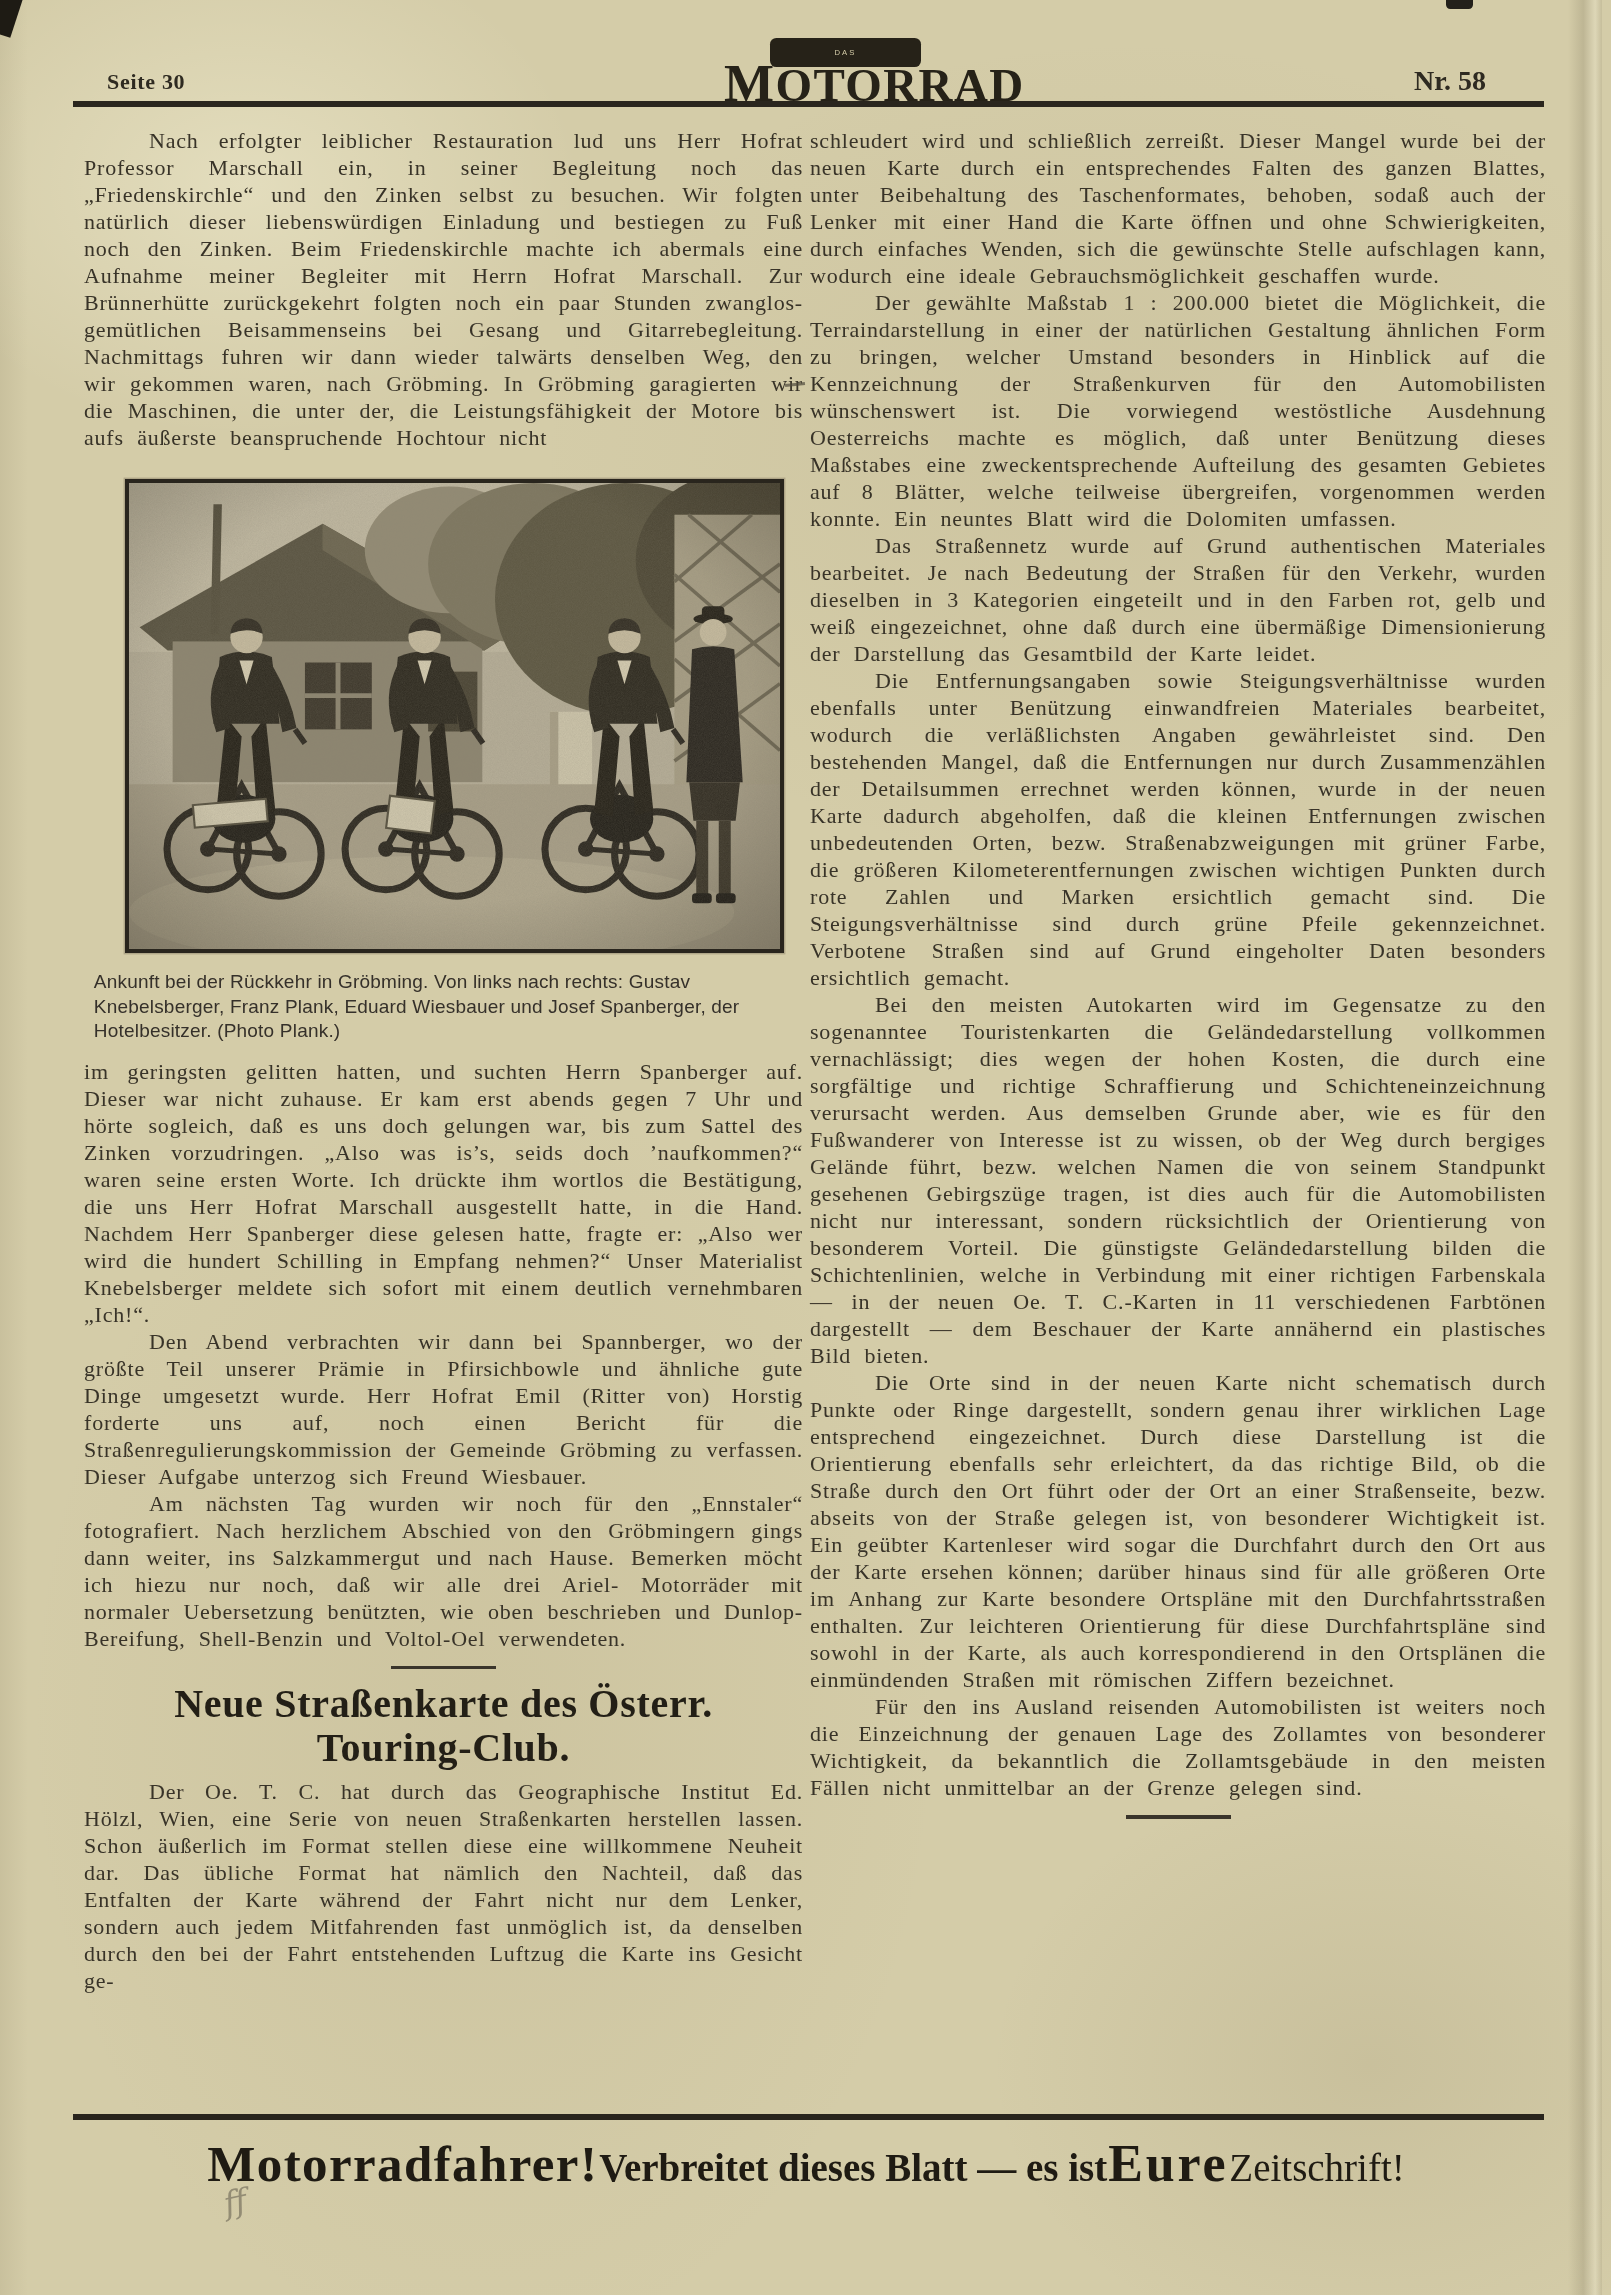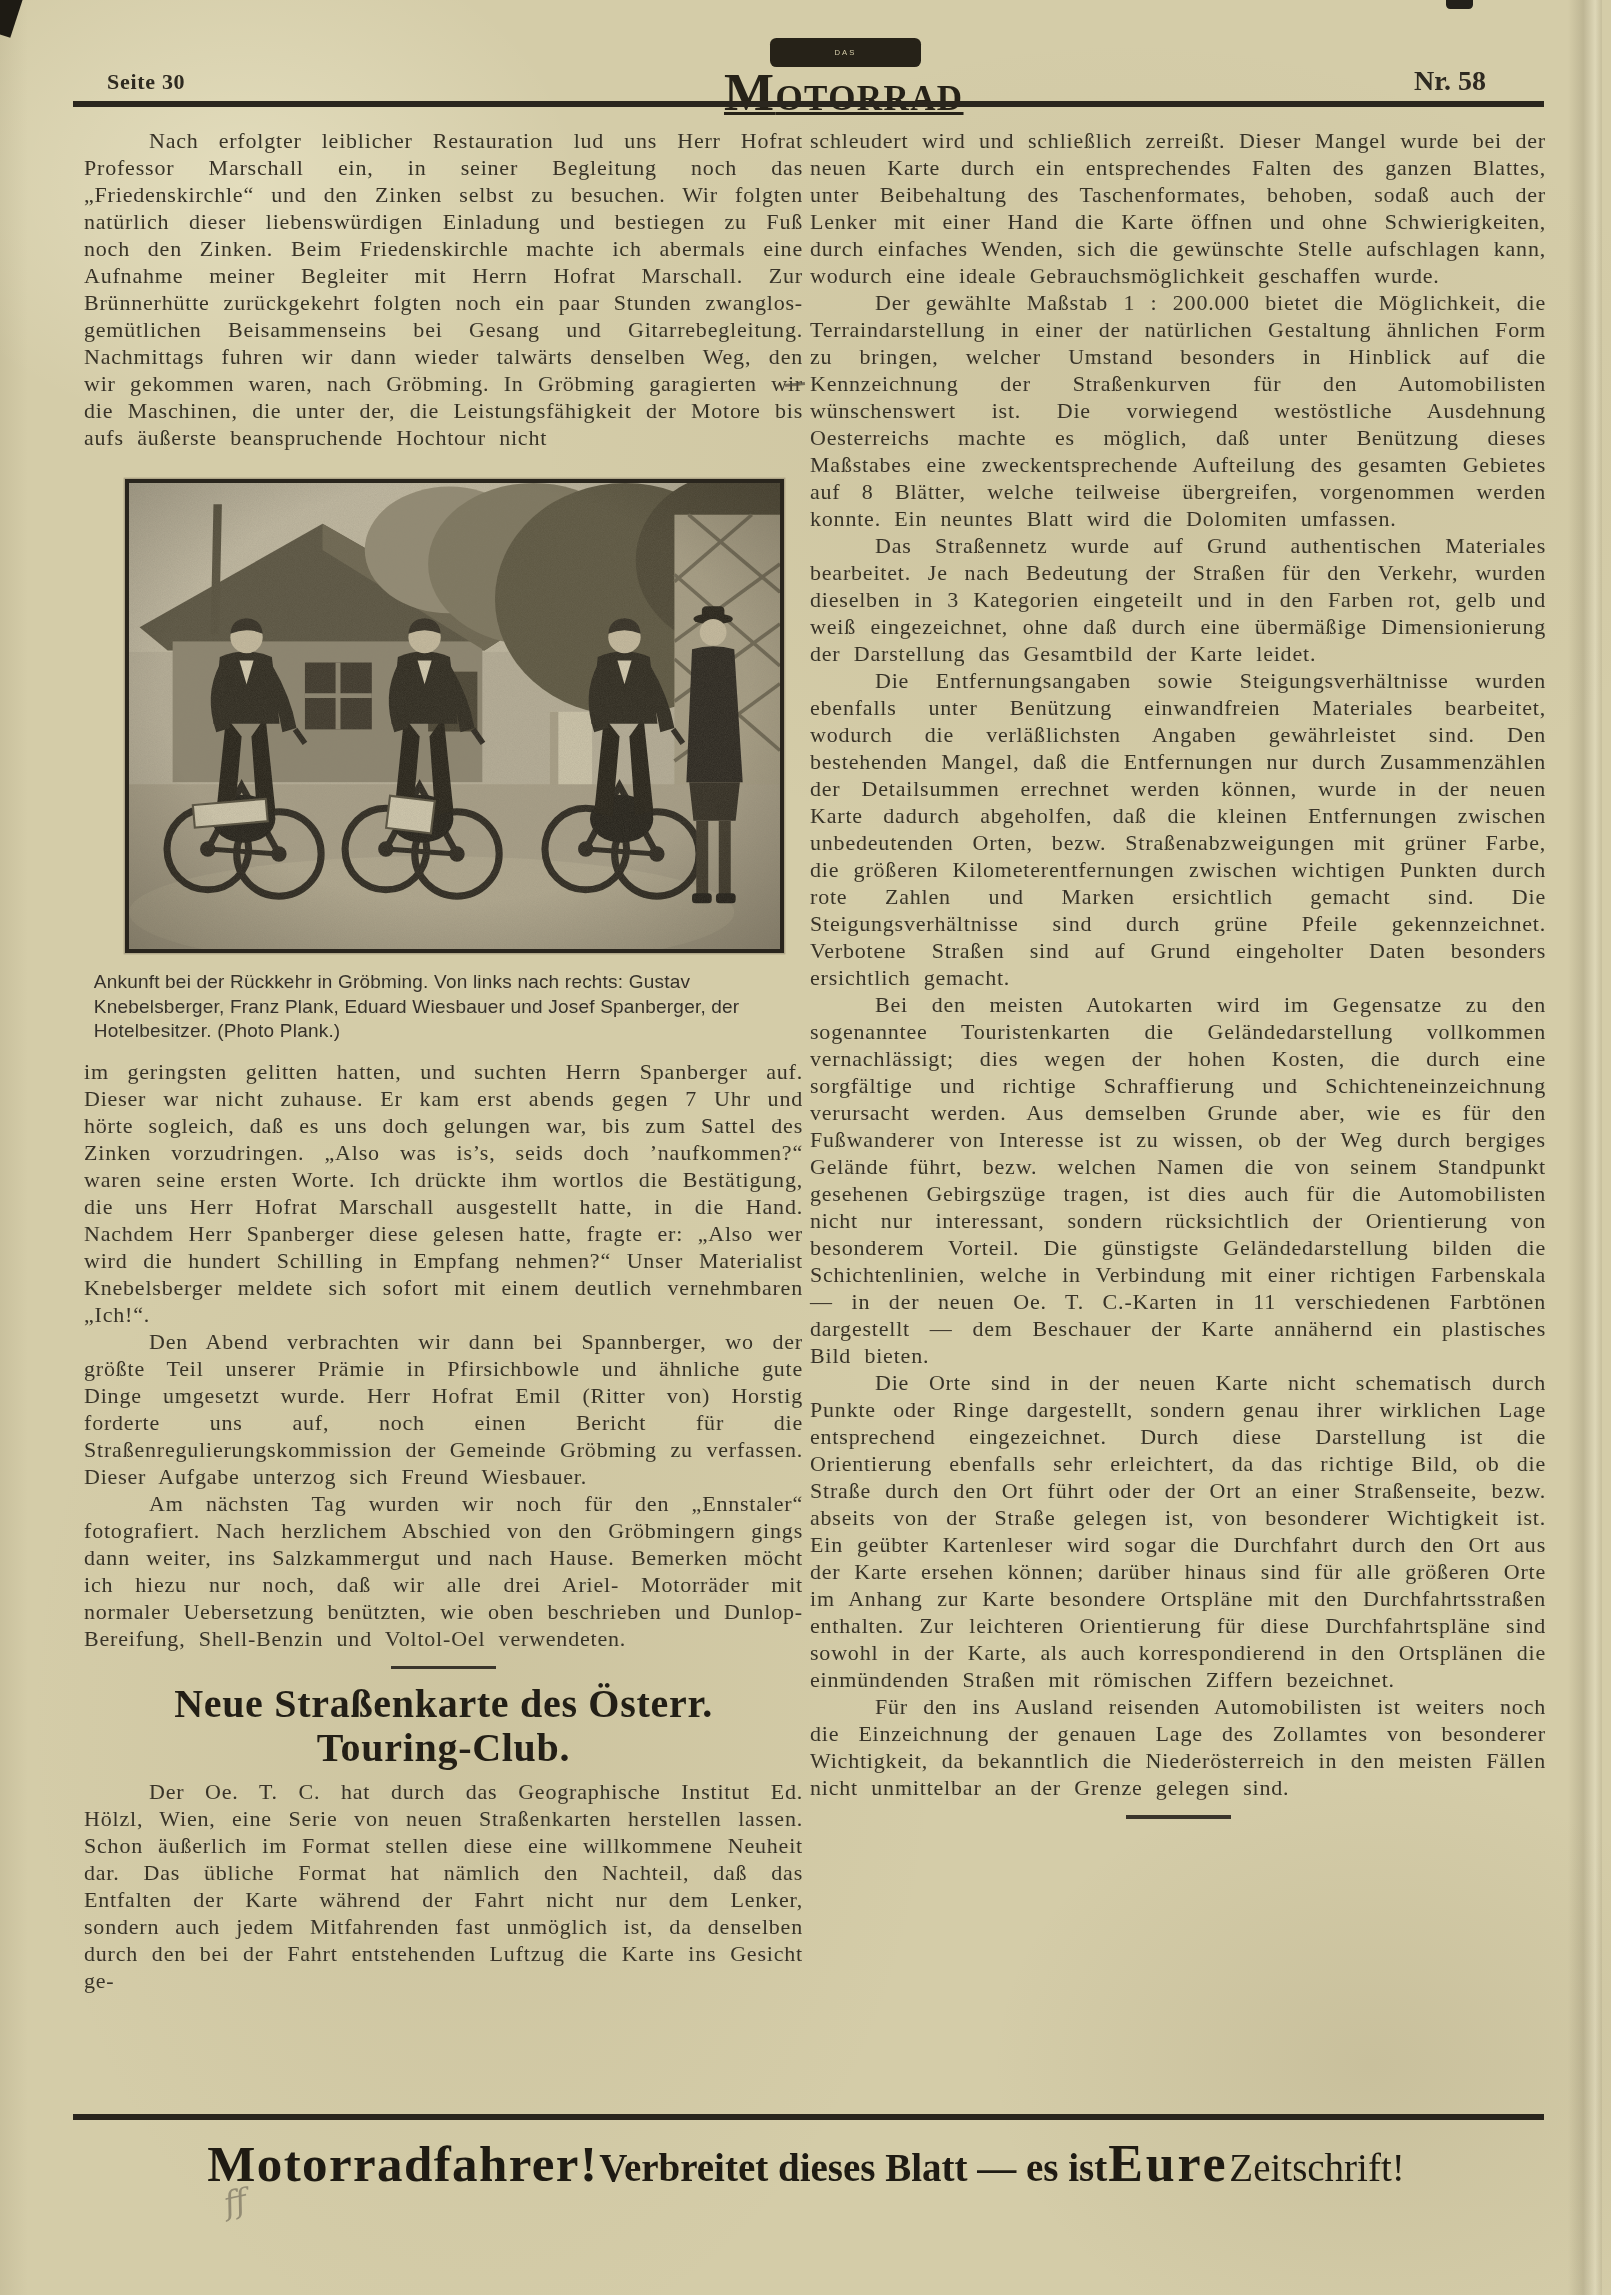--- a/index.html
+++ b/index.html
@@ -9,21 +9,21 @@
       radial-gradient(ellipse 563px 422px at 15% 8%, rgba(255,252,228,0.35), rgba(255,252,228,0) 60%),
       radial-gradient(ellipse 985px 703px at 70% 20%, rgba(140,125,85,0.10), rgba(140,125,85,0) 60%),
       radial-gradient(ellipse 703px 985px at 30% 75%, rgba(140,125,85,0.10), rgba(0,0,0,0) 65%),
       radial-gradient(ellipse 633px 492px at 85% 90%, rgba(120,105,70,0.12), rgba(0,0,0,0) 60%),
       linear-gradient(90deg, rgba(100,88,60,0.10), rgba(0,0,0,0) 28px);
     font-family:"Liberation Serif","DejaVu Serif",serif;color:#363026;}
   
   .pagenum{position:absolute;left:107px;top:69px;font-size:22px;font-weight:bold;letter-spacing:0.7px;color:#2e2a21;}
   .issue{position:absolute;left:1414px;top:65px;font-size:28px;font-weight:bold;color:#2e2a21;}
   .logo{position:absolute;left:724px;top:38px;width:225px;height:73px;color:#262218;}
-  .logo-text{font-size:35px;font-weight:bold;letter-spacing:1.4px;line-height:1;margin-top:28px;text-decoration:underline;}
+  .logo-text{font-size:47px;font-weight:bold;letter-spacing:1.4px;line-height:1;margin-top:19px;}
   .logo-text::first-letter{font-size:53px;}
   .logo-bar{position:absolute;left:46px;top:0;width:151px;height:29px;background:#262218;border-radius:6.3px;display:flex;align-items:center;justify-content:center;}
   .logo-bar span{font-size:7.7px;color:#d4cca8;letter-spacing:2.1px;font-family:"Liberation Sans",sans-serif;}
   .header-rule{position:absolute;left:73px;top:101px;width:1471px;height:5.6px;background:#2a261e;}
   
   .col{position:absolute;top:127px;}
   .col-left{left:84px;width:719px;}
   .col-right{left:810px;width:736px;}
   .body{font-size:22px;line-height:27px;text-align:justify;letter-spacing:0.8px;word-spacing:7px;margin:0;color:#383328;}
   .ind{text-indent:65px;}
@@ -177,21 +177,21 @@
     <p class="body ind">Der Oe. T. C. hat durch das Geographische Institut Ed. Hölzl, Wien, eine Serie von neuen Straßenkarten herstellen lassen. Schon äußerlich im Format stellen diese eine willkommene Neuheit dar. Das übliche Format hat nämlich den Nachteil, daß das Entfalten der Karte während der Fahrt nicht nur dem Lenker, sondern auch jedem Mitfahrenden fast unmöglich ist, da denselben durch den bei der Fahrt entstehenden Luftzug die Karte ins Gesicht ge-</p>
   </section>
 
   <section class="col col-right">
     <p class="body">schleudert wird und schließlich zerreißt. Dieser Mangel wurde bei der neuen Karte durch ein entsprechendes Falten des ganzen Blattes, unter Beibehaltung des Taschenformates, behoben, sodaß auch der Lenker mit einer Hand die Karte öffnen und ohne Schwierigkeiten, durch einfaches Wenden, sich die gewünschte Stelle aufschlagen kann, wodurch eine ideale Gebrauchsmöglichkeit geschaffen wurde.</p>
     <p class="body ind">Der gewählte Maßstab 1 : 200.000 bietet die Möglichkeit, die Terraindarstellung in einer der natürlichen Gestaltung ähnlichen Form zu bringen, welcher Umstand besonders in Hinblick auf die Kennzeichnung der Straßenkurven für den Automobilisten wünschenswert ist. Die vorwiegend westöstliche Ausdehnung Oesterreichs machte es möglich, daß unter Benützung dieses Maßstabes eine zweckentsprechende Aufteilung des gesamten Gebietes auf 8 Blätter, welche teilweise übergreifen, vorgenommen werden konnte. Ein neuntes Blatt wird die Dolomiten umfassen.</p>
     <p class="body ind">Das Straßennetz wurde auf Grund authentischen Materiales bearbeitet. Je nach Bedeutung der Straßen für den Verkehr, wurden dieselben in 3 Kategorien eingeteilt und in den Farben rot, gelb und weiß eingezeichnet, ohne daß durch eine übermäßige Dimensionierung der Darstellung das Gesamtbild der Karte leidet.</p>
     <p class="body ind">Die Entfernungsangaben sowie Steigungsverhältnisse wurden ebenfalls unter Benützung einwandfreien Materiales bearbeitet, wodurch die verläßlichsten Angaben gewährleistet sind. Den bestehenden Mangel, daß die Entfernungen nur durch Zusammenzählen der Detailsummen errechnet werden können, wurde in der neuen Karte dadurch abgeholfen, daß die kleinen Entfernungen zwischen unbedeutenden Orten, bezw. Straßenabzweigungen mit grüner Farbe, die größeren Kilometerentfernungen zwischen wichtigen Punkten durch rote Zahlen und Marken ersichtlich gemacht sind. Die Steigungsverhältnisse sind durch grüne Pfeile gekennzeichnet. Verbotene Straßen sind auf Grund eingeholter Daten besonders ersichtlich gemacht.</p>
     <p class="body ind">Bei den meisten Autokarten wird im Gegensatze zu den sogenanntee Touristenkarten die Geländedarstellung vollkommen vernachlässigt; dies wegen der hohen Kosten, die durch eine sorgfältige und richtige Schraffierung und Schichteneinzeichnung verursacht werden. Aus demselben Grunde aber, wie es für den Fußwanderer von Interesse ist zu wissen, ob der Weg durch bergiges Gelände führt, bezw. welchen Namen die von seinem Standpunkt gesehenen Gebirgszüge tragen, ist dies auch für die Automobilisten nicht nur interessant, sondern rücksichtlich der Orientierung von besonderem Vorteil. Die günstigste Geländedarstellung bilden die Schichtenlinien, welche in Verbindung mit einer richtigen Farbenskala — in der neuen Oe. T. C.-Karten in 11 verschiedenen Farbtönen dargestellt — dem Beschauer der Karte annähernd ein plastisches Bild bieten.</p>
     <p class="body ind">Die Orte sind in der neuen Karte nicht schematisch durch Punkte oder Ringe dargestellt, sondern genau ihrer wirklichen Lage entsprechend eingezeichnet. Durch diese Darstellung ist die Orientierung ebenfalls sehr erleichtert, da das richtige Bild, ob die Straße durch den Ort führt oder der Ort an einer Straßenseite, bezw. abseits von der Straße gelegen ist, von besonderer Wichtigkeit ist. Ein geübter Kartenleser wird sogar die Durchfahrt durch den Ort aus der Karte ersehen können; darüber hinaus sind für alle größeren Orte im Anhang zur Karte besondere Ortspläne mit den Durchfahrtsstraßen enthalten. Zur leichteren Orientierung für diese Durchfahrtspläne sind sowohl in der Karte, als auch korrespondierend in den Ortsplänen die einmündenden Straßen mit römischen Ziffern bezeichnet.</p>
-    <p class="body ind">Für den ins Ausland reisenden Automobilisten ist weiters noch die Einzeichnung der genauen Lage des Zollamtes von besonderer Wichtigkeit, da bekanntlich die Niederösterreich in den meisten Fällen nicht unmittelbar an der Grenze gelegen sind.</p>
+    <p class="body ind">Für den ins Ausland reisenden Automobilisten ist weiters noch die Einzeichnung der genauen Lage des Zollamtes von besonderer Wichtigkeit, da bekanntlich die Zollamtsgebäude in den meisten Fällen nicht unmittelbar an der Grenze gelegen sind.</p>
     <div class="end-rule"></div>
   </section>
 
   <div class="gutter-dash"></div>
 
   <div class="footer-rule"></div>
   <div class="slogan">
     <span class="s-lead">Motorradfahrer!</span>
     <span class="s-mid">Verbreitet dieses Blatt — es ist</span>
     <span class="s-emph">Eure</span>

